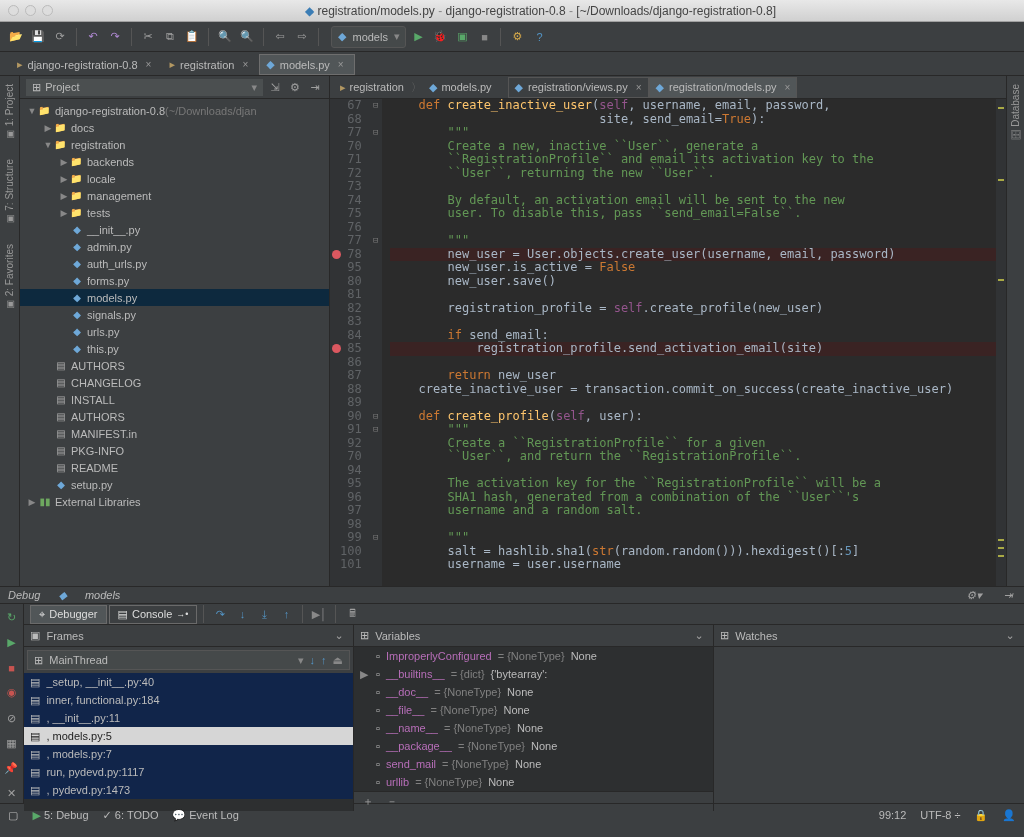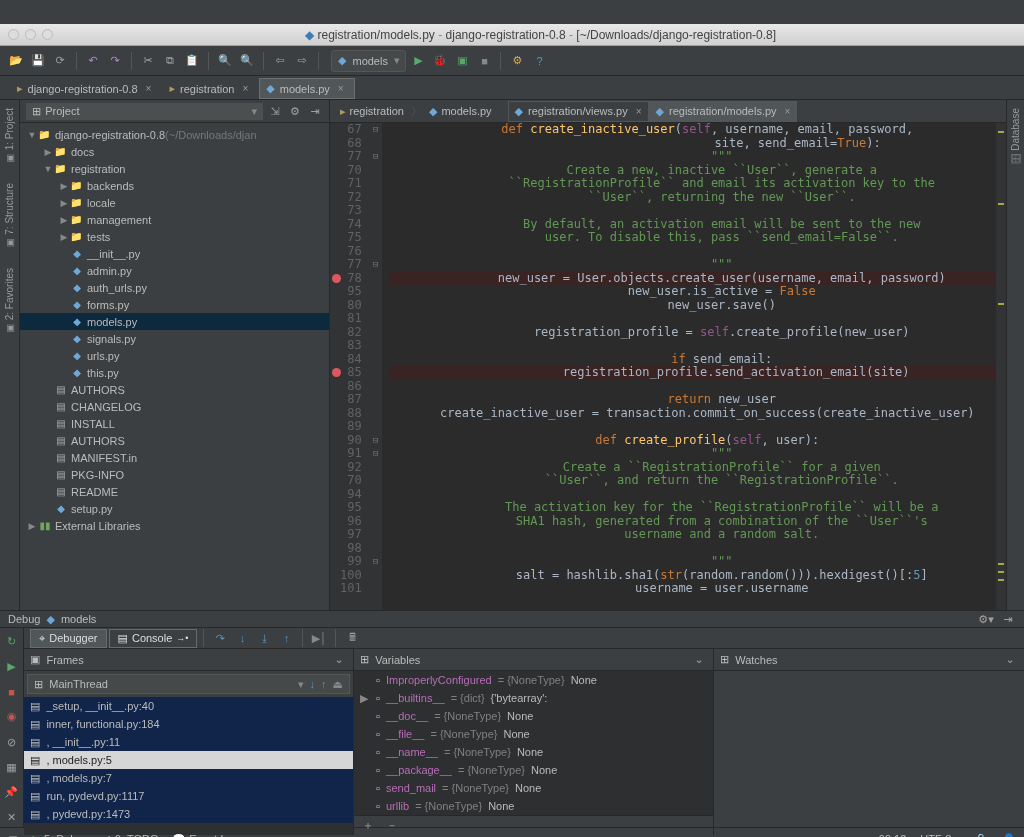--- a/index.html
+++ b/index.html
@@ -1,17 +1,17 @@
 <!DOCTYPE html>
 <html><head>
 <meta charset="utf-8">
 <style>
 * { margin: 0; padding: 0; box-sizing: border-box; }
 body { font-family: "Lucida Grande", "Segoe UI", sans-serif; font-size: 11px; background: #3c3f41; color: #bbbbbb; width: 1024px; height: 837px; overflow: hidden; }
-.titlebar { height: 22px; background: linear-gradient(#e8e8e8,#d0d0d0); display: flex; align-items: center; padding: 0 8px; border-bottom: 1px solid #a0a0a0; margin-top: 24px; }
+.titlebar { height: 22px; background: linear-gradient(#e8e8e8,#d0d0d0); display: flex; align-items: center; padding: 0 8px; border-bottom: 1px solid #a0a0a0; }
 .traffic { display: flex; gap: 6px; margin-right: 12px; }
 .tl { width: 11px; height: 11px; border-radius: 50%; background: #ddd; border: 1px solid #bbb; }
 .titlebar-text { flex: 1; text-align: center; color: #444; font-size: 12px; }
 .titlebar-text .sep { color: #888; }
 .toolbar { height: 30px; background: #3c3f41; border-bottom: 1px solid #282828; display: flex; align-items: center; padding: 0 6px; gap: 2px; }
 .tbtn { width: 20px; height: 20px; display: flex; align-items: center; justify-content: center; color: #a0a0a0; cursor: pointer; }
 .tbtn.narrow { width: 16px; }
 .tsep { width: 1px; height: 18px; background: #555; margin: 0 4px; }
 .run-config { display: flex; align-items: center; height: 22px; background: #45494a; border: 1px solid #555; border-radius: 3px; padding: 0 6px; gap: 6px; margin-left: 6px; }
 .nav-tabs { height: 24px; background: #3c3f41; display: flex; align-items: flex-end; padding-left: 10px; border-bottom: 1px solid #282828;}
@@ -40,25 +40,25 @@
 .etabs { display:flex; margin-left:12px; gap:0; }
 .etab { padding:3px 6px; display:flex; align-items:center; gap:5px; font-size:11px; border:1px solid #555; background:#3c3f41; color:#bbb;}
 .etab.active { background:#515658;}
 .editor { flex:1; display:flex; overflow:hidden; font-family: Menlo, Consolas, monospace; font-size:12px; line-height:13.5px;}
 .gutter { background:#313335; color:#606366; text-align:right; padding:0 8px 0 10px; user-select:none;}
 .gutter .ln { height:13.5px; position:relative;}
 .bp { position:absolute; left:-8px; top:2px; width:9px; height:9px; background:#db5860; border-radius:50%;}
 .foldbar { width:12px; background:#313335; color:#777; font-size:9px; text-align:center;}
 .foldbar div { height:13.5px;}
 .code { flex:1; padding-left:8px; white-space:pre; color:#a9b7c6;}
-.code div { height:13.5px;text-align:center;}
+.code div { height:13.5px;}
 .code .hl-line { background:#3a2323;}
 .kw{color:#cc7832;} .fn{color:#ffc66d;} .self{color:#94558d;} .num{color:#6897bb;} .bi{color:#cc7832;} .doc{color:#629755;}
 .right-tools { width:18px; background:#3c3f41; border-left:1px solid #282828; display:flex; flex-direction:column; align-items:center; padding-top:4px;}
-.debugbar { height:18px; background:#3c3f41; border-top:1px solid #282828; border-bottom:1px solid #282828; display:flex; align-items:center; padding:0 8px; gap:6px; color:#bbb; font-size:11px;}
+.debugbar { height:18px; background:#3c3f41; border-top:1px solid #282828; border-bottom:1px solid #282828; display:flex; align-items:center; padding:0 8px; gap:18px; color:#bbb; font-size:11px;font-style:italic;}
 .debugbar .spacer{flex:1;}
 .debug-panel { height:200px; display:flex; background:#3c3f41; border-bottom:1px solid #282828;}
 .debug-lefttools { width:24px; display:flex; flex-direction:column; align-items:center; gap:6px; padding-top:4px; border-right:1px solid #282828;}
 .debug-body { flex:1; display:flex; flex-direction:column;}
 .debug-toptabs { height:24px; display:flex; align-items:center; padding:0 6px; gap:2px; border-bottom:1px solid #282828;}
 .dtab { padding:2px 8px; display:flex; align-items:center; gap:4px; background:#515658; border:1px solid #6a6a6a; color:#ddd;}
 .debug-grid { flex:1; display:flex;}
 .dcol { display:flex; flex-direction:column; border-right:1px solid #282828;}
 .dcol:last-child{border-right:none;}
 .dcol-header { height:22px; display:flex; align-items:center; padding:0 6px; gap:6px; border-bottom:1px solid #282828; color:#bbb;}

